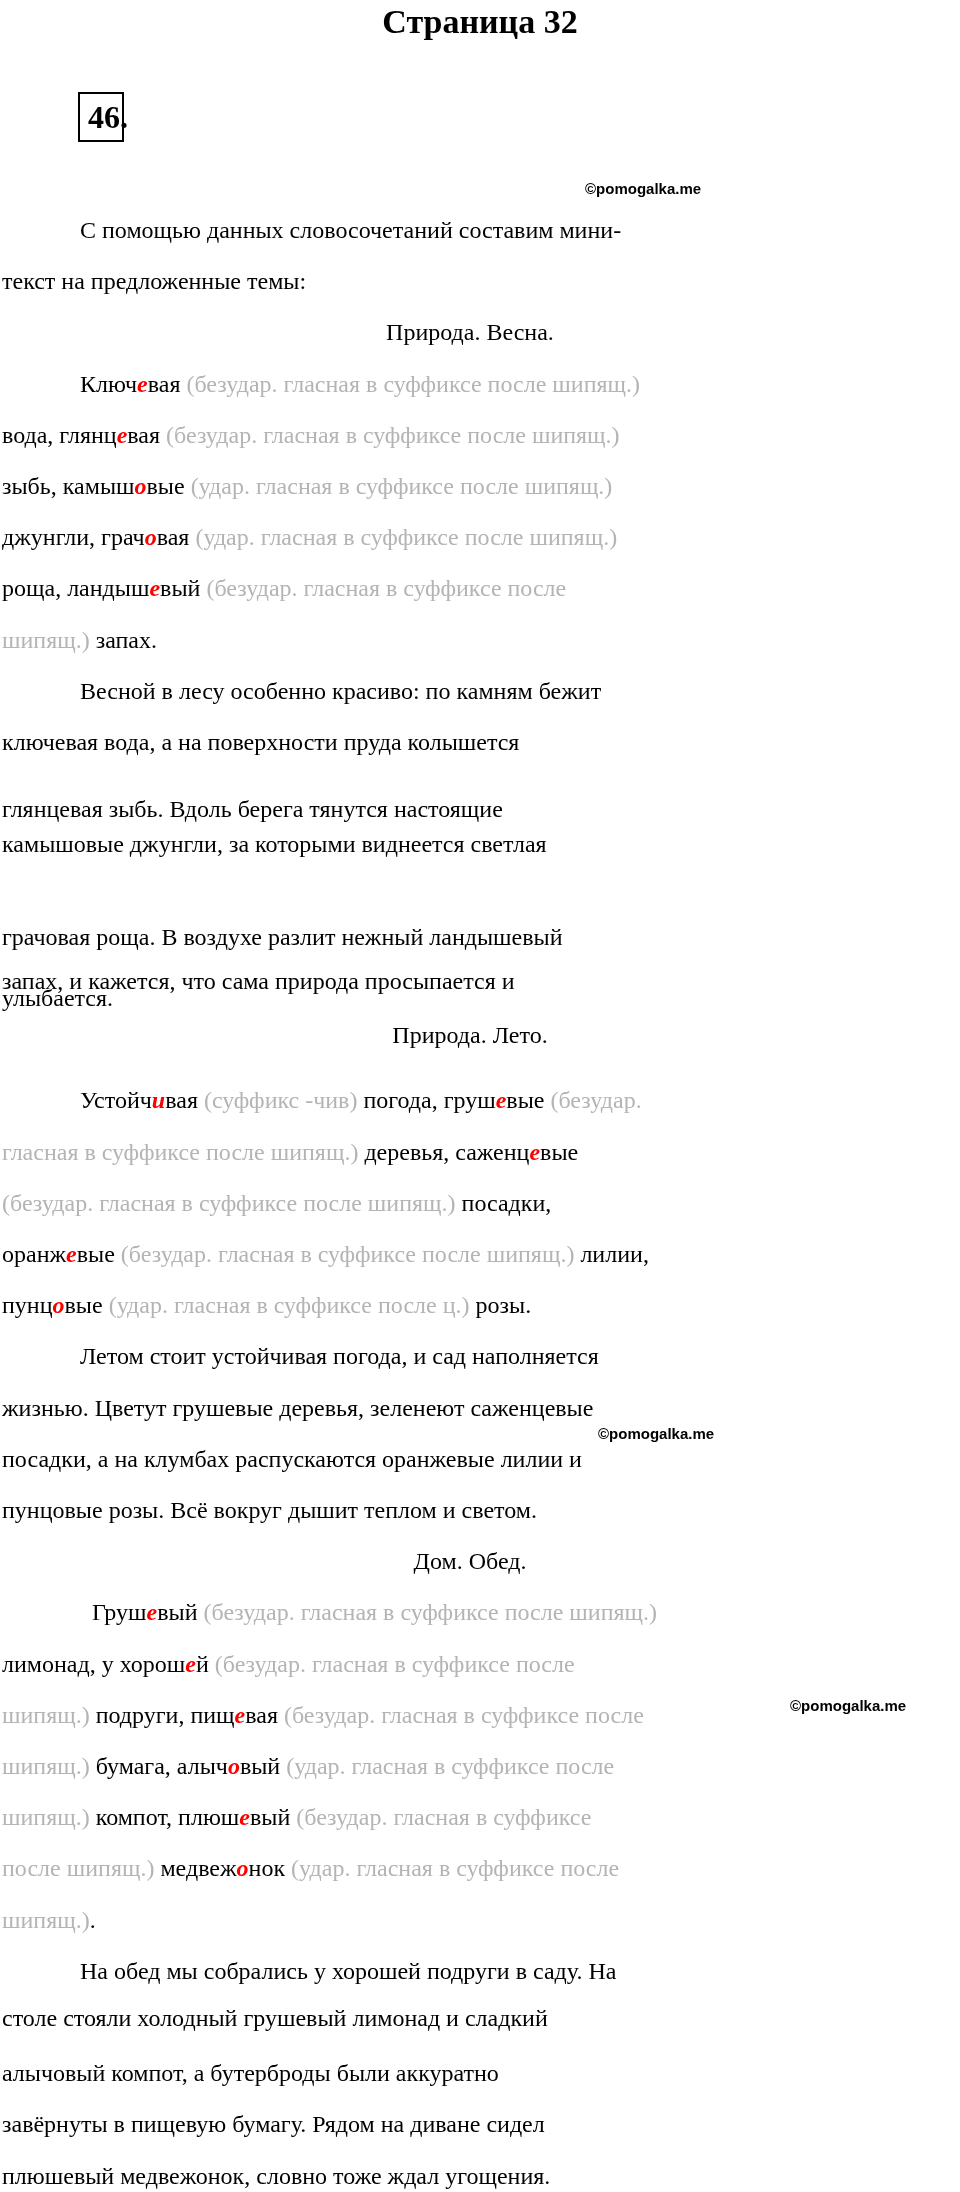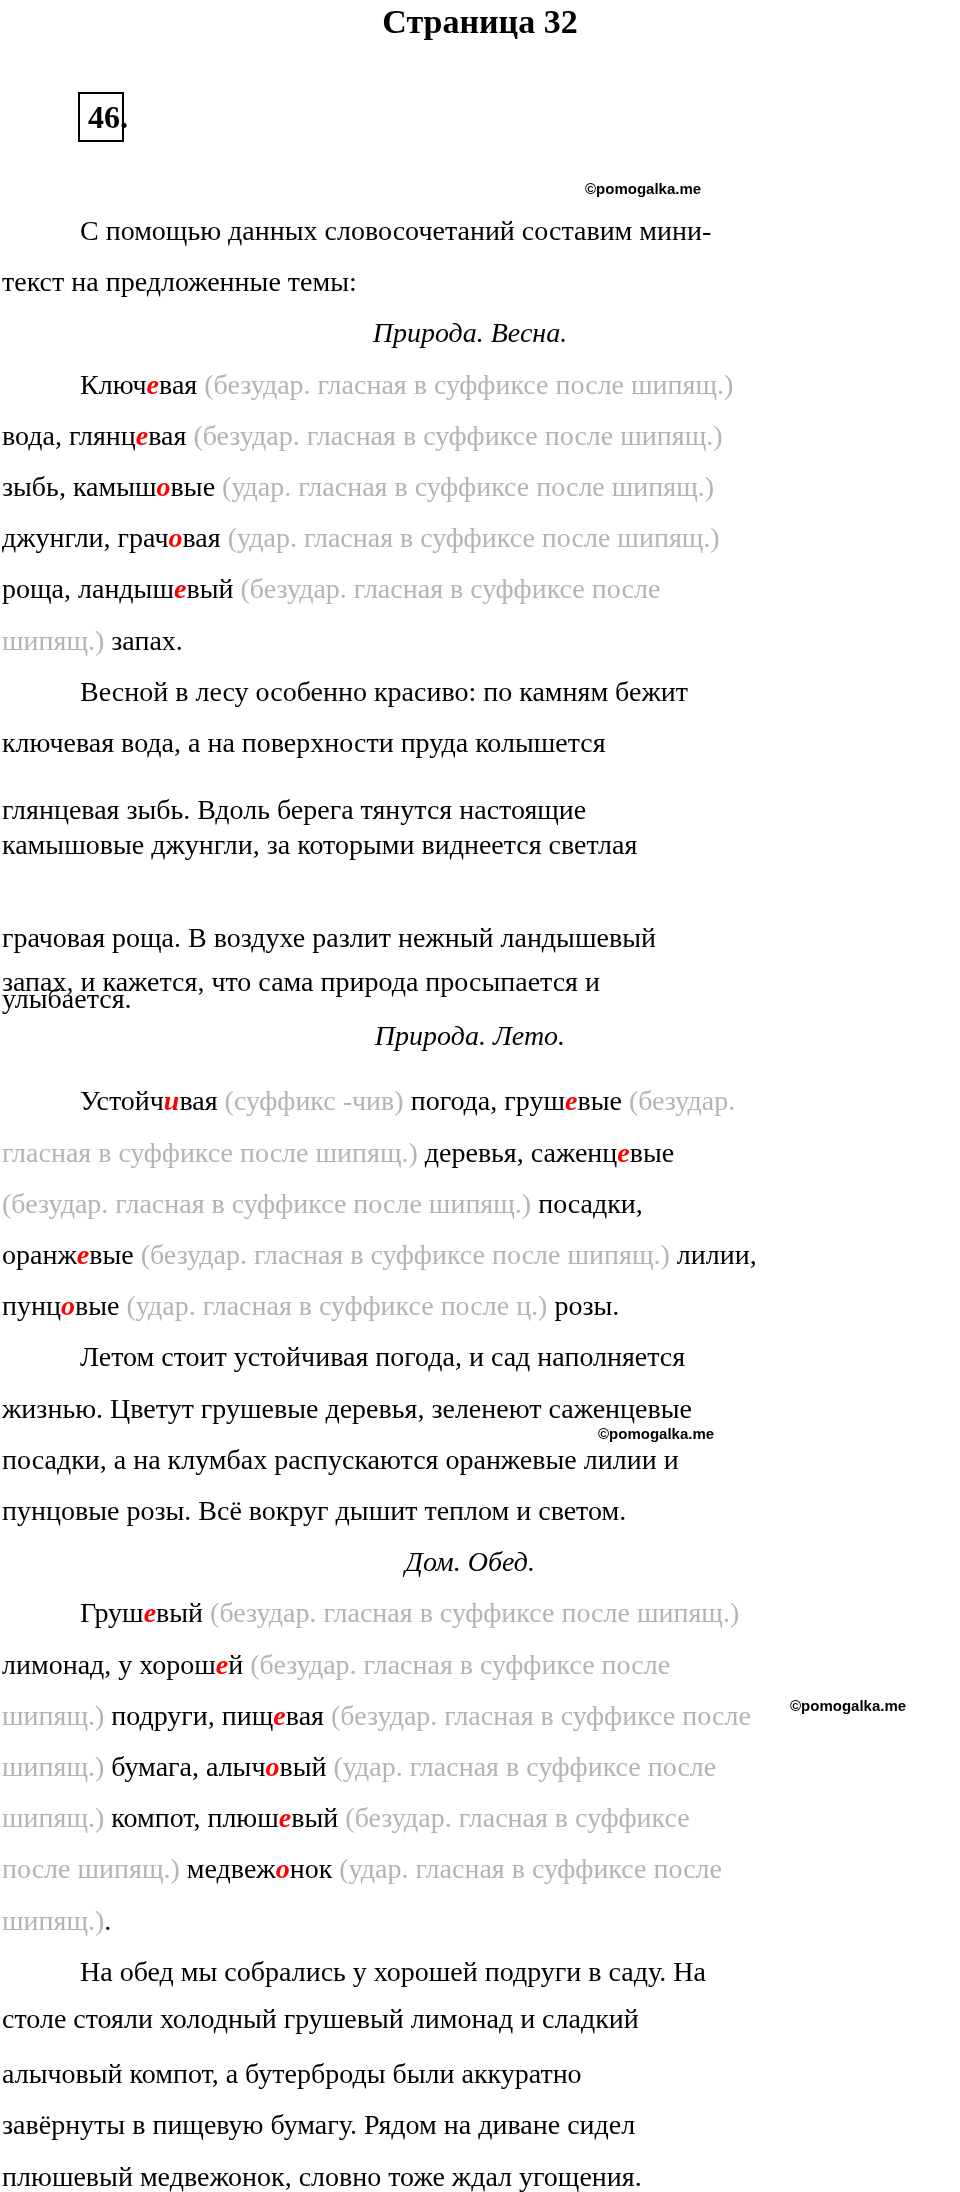--- a/index.html
+++ b/index.html
@@ -5,24 +5,24 @@
   html, body { margin:0; padding:0; background:#ffffff; }
   body { width:960px; height:2192px; position:relative; overflow:hidden;
          font-family:"Liberation Serif", "DejaVu Serif", serif; color:#000; }
   .page-title { position:absolute; left:0; width:960px; top:2px; text-align:center;
                 font-weight:bold; font-size:34px; line-height:40px; }
   .num-box { position:absolute; left:78px; top:92px; width:46px; height:50px;
              border:2px solid #000; box-sizing:border-box; font-weight:bold;
              font-size:32px; line-height:46px; padding-left:8px; }
   .wm { position:absolute; font-family:"Liberation Sans","DejaVu Sans",sans-serif;
         font-weight:bold; font-size:15px; line-height:18px; color:#000; }
-  .line { position:absolute; left:2px; height:51px; font-size:28px; line-height:51px;
+  .line { position:absolute; left:2px; height:51px; font-size:24px; line-height:51px;
           white-space:nowrap; }
   .line.indent { left:80px; }
-  .line.center { left:0; width:940px; text-align:center;font-style:italic; }
+  .line.center { left:0; width:940px; text-align:center; }
   .g { color:#b4b4b4; }
   .r { color:#ff0000; font-weight:bold; font-style:italic; }
 </style>
 </head>
 <body>
 
 <div class="page-title">Страница 32</div>
 <div class="num-box">46.</div>
 
 <div class="wm" style="left:585px;top:180px;">©pomogalka.me</div>
@@ -50,21 +50,21 @@
     <div class="line indent" style="top: 1075.4px;"><span>Устойч</span><span class="r">и</span><span>вая </span><span class="g">(суффикс -чив)</span><span> погода, груш</span><span class="r">е</span><span>вые </span><span class="g">(безудар.</span></div>
     <div class="line " style="top: 1126.6px;"><span class="g">гласная в суффиксе после шипящ.)</span><span> деревья, саженц</span><span class="r">е</span><span>вые</span></div>
     <div class="line " style="top: 1177.8px;"><span class="g">(безудар. гласная в суффиксе после шипящ.)</span><span> посадки,</span></div>
     <div class="line " style="top: 1229px;"><span>оранж</span><span class="r">е</span><span>вые </span><span class="g">(безудар. гласная в суффиксе после шипящ.)</span><span> лилии,</span></div>
     <div class="line " style="top: 1280.2px;"><span>пунц</span><span class="r">о</span><span>вые </span><span class="g">(удар. гласная в суффиксе после ц.)</span><span> розы.</span></div>
     <div class="line indent" style="top: 1331.4px;"><span>Летом стоит устойчивая погода, и сад наполняется</span></div>
     <div class="line " style="top: 1382.6px;"><span>жизнью. Цветут грушевые деревья, зеленеют саженцевые</span></div>
     <div class="line " style="top: 1433.8px;"><span>посадки, а на клумбах распускаются оранжевые лилии и</span></div>
     <div class="line " style="top: 1485px;"><span>пунцовые розы. Всё вокруг дышит теплом и светом.</span></div>
     <div class="line center" style="top: 1536.2px;"><span>Дом. Обед.</span></div>
-    <div class="line indent" style="top: 1587.4px;"><span>Груш</span><span class="r">е</span><span>вый </span><span class="g">(безудар. гласная в суффиксе после шипящ.)</span></div>
+    <div class="line indent" style="top: 1587.4px; margin-left: 12px;"><span>Груш</span><span class="r">е</span><span>вый </span><span class="g">(безудар. гласная в суффиксе после шипящ.)</span></div>
     <div class="line " style="top: 1638.6px;"><span>лимонад, у хорош</span><span class="r">е</span><span>й </span><span class="g">(безудар. гласная в суффиксе после</span></div>
     <div class="line " style="top: 1689.8px;"><span class="g">шипящ.)</span><span> подруги, пищ</span><span class="r">е</span><span>вая </span><span class="g">(безудар. гласная в суффиксе после</span></div>
     <div class="line " style="top: 1741px;"><span class="g">шипящ.)</span><span> бумага, алыч</span><span class="r">о</span><span>вый </span><span class="g">(удар. гласная в суффиксе после</span></div>
     <div class="line " style="top: 1792.2px;"><span class="g">шипящ.)</span><span> компот, плюш</span><span class="r">е</span><span>вый </span><span class="g">(безудар. гласная в суффиксе</span></div>
     <div class="line " style="top: 1843.4px;"><span class="g">после шипящ.)</span><span> медвеж</span><span class="r">о</span><span>нок </span><span class="g">(удар. гласная в суффиксе после</span></div>
     <div class="line " style="top: 1894.6px;"><span class="g">шипящ.)</span><span>.</span></div>
     <div class="line indent" style="top: 1945.8px;"><span>На обед мы собрались у хорошей подруги в саду. На</span></div>
     <div class="line " style="top: 1993px;"><span>столе стояли холодный грушевый лимонад и сладкий</span></div>
     <div class="line " style="top: 2048.2px;"><span>алычовый компот, а бутерброды были аккуратно</span></div>
     <div class="line " style="top: 2099.4px;"><span>завёрнуты в пищевую бумагу. Рядом на диване сидел</span></div>

